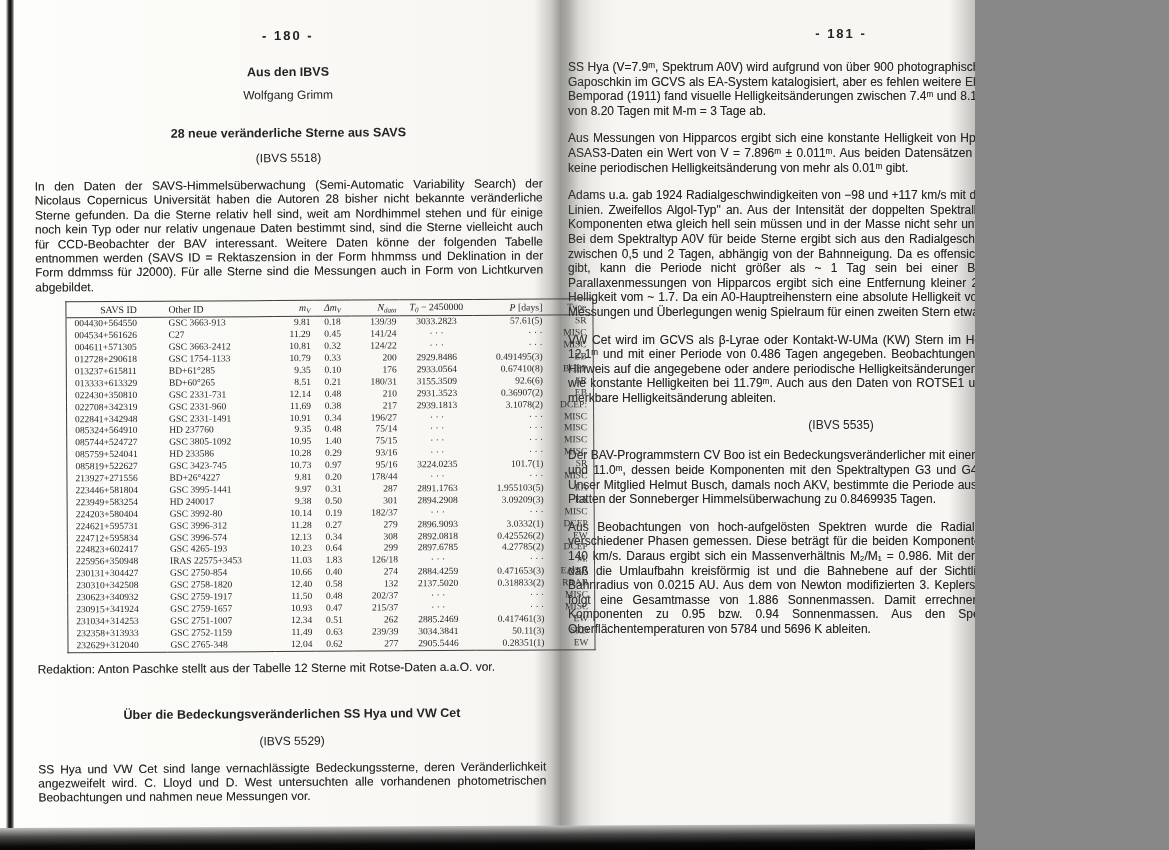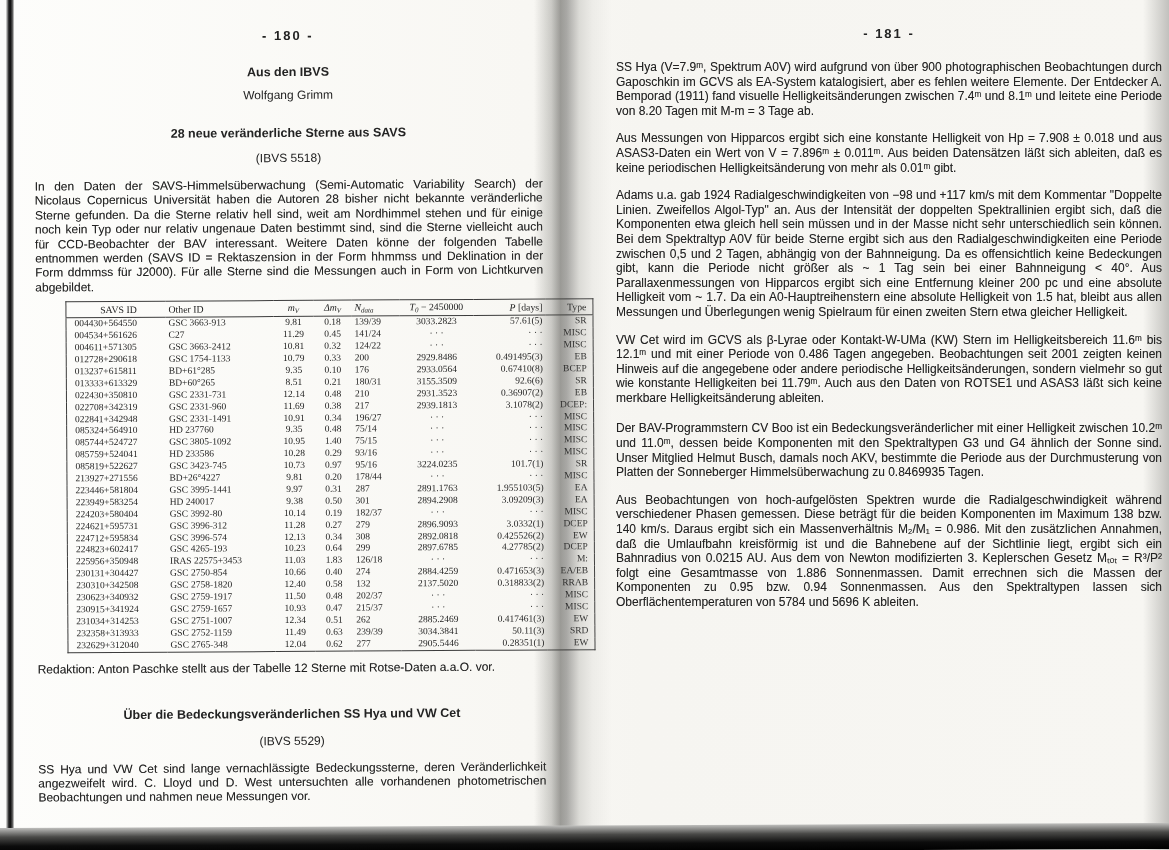--- a/index.html
+++ b/index.html
@@ -1,38 +1,38 @@
 <!DOCTYPE html>
 <html><head>
 <meta charset="utf-8">
 <style>
   html,body { margin:0; padding:0; background:#888; }
   .scan {
-    position:relative; width:1169px; height:850px; overflow:hidden;
+    position:relative; width:975px; height:850px; overflow:hidden;
     background: linear-gradient(to right, #fdfdfb 0%, #f8f7f3 45%, #f6f5f1 55%, #f7f6f2 100%);
     font-family: "Liberation Sans", sans-serif; color:#232323;
   }
   
   .edge-left { position:absolute; left:6px; top:0; width:8px; height:832px;
     background: linear-gradient(to right, #e8e8e6, #242424 35%, #111 55%, #555 80%, #dcdcda); }
   .edge-bottom { position:absolute; left:0; bottom:-4px; width:102%; height:26px;
     transform: rotate(-0.25deg); transform-origin: left bottom;
     background: linear-gradient(to bottom, #bfbfbd 0%, #4a4a48 35%, #0c0c0c 70%, #000); }
   .gutter { position:absolute; left:534px; top:0; width:78px; height:100%;
     background: linear-gradient(to right,
       rgba(110,110,105,0) 0%, rgba(100,100,95,0.30) 22%, rgba(70,70,66,0.52) 34%,
       rgba(60,60,58,0.42) 42%, rgba(120,120,115,0.22) 58%, rgba(150,150,145,0.10) 75%,
       rgba(150,150,145,0) 100%); }
   .edge-right { position:absolute; right:0; top:0; width:26px; height:100%;
     background: linear-gradient(to right, rgba(0,0,0,0) 0%, rgba(40,40,38,0.14) 55%, rgba(40,40,38,0.26) 100%); }
 
   
   .page { position:absolute; top:0; }
   .page-left  { left:36px;  width:508px; transform: rotate(-0.35deg); }
-  .page-right { left:616px; width:546px; }
+  .page-right { left:568px; width:546px; }
 
   .pageno { text-align:center; font-weight:bold; font-size:13px; letter-spacing:2px; margin-top:28px; }
   .page-right .pageno { margin-top:26px; }
 
   .kicker  { text-align:center; font-weight:bold; font-size:12.5px; margin-top:22px; }
   .author  { text-align:center; font-size:12px; margin-top:9px; }
   .title   { text-align:center; font-weight:bold; font-size:12.5px; margin-top:24px; }
   .subtitle{ text-align:center; font-size:12px; margin-top:11px; }
 
   .body-text { font-size:12px; line-height:14.4px; text-align:justify; margin-top:13px;
@@ -41,23 +41,23 @@
 
   
   .startable { margin:7px 0 0 30px; width:470px; border-collapse:collapse; table-layout:fixed;
     font-family:"Liberation Serif", serif; font-size:9.5px; color:#1d1d1d;
     border:1px solid #3c3c3c; }
   .startable th { font-weight:normal; font-size:9.8px; border-bottom:1px solid #3c3c3c; padding:1px 3px; }
   .startable td { padding:0 3px; line-height:11.9px; white-space:nowrap; }
   .startable .c0 { width:88px;  text-align:left; padding-left:8px; }
   .startable th.c0 { text-align:center; }
   .startable .c1 { width:102px; text-align:left; }
-  .startable .c2 { width:34px;  text-align:center;margin-top:16px; }
+  .startable .c2 { width:34px;  text-align:right;margin-top:16px; }
   .startable .c3 { width:32px;  text-align:center; }
-  .startable .c4 { width:42px;  text-align:left; }
+  .startable .c4 { width:42px;  text-align:right; }
   .startable .c5 { width:68px;  text-align:center; }
   .startable .c6 { width:66px;  text-align:right; }
   .startable .c7 { width:38px;  text-align:right; padding-right:6px; }
   .math .h-main { font-style:italic; }
   .h-sub { font-size:7px; vertical-align:-2px; font-style:italic; }
   .h-rest { font-style:normal; }
 
   .redaktion { font-size:12px; margin-top:9px; text-align:left;
     text-shadow: 0 0 0.5px rgba(30,30,30,0.35); }
 
@@ -381,20 +381,21 @@
     <div class="body-text">SS Hya und VW Cet sind lange vernachlässigte Bedeckungssterne, deren Veränderlichkeit angezweifelt wird. C. Lloyd und D. West untersuchten alle vorhandenen photometrischen Beobachtungen und nahmen neue Messungen vor.</div>
   </div>
 
   <div class="page page-right">
     <div class="pageno">-  181  -</div>
     <div class="body-text" style="margin-top:19px;">SS Hya (V=7.9ᵐ, Spektrum A0V) wird aufgrund von über 900 photographischen Beobachtungen durch Gaposchkin im GCVS als EA-System katalogisiert, aber es fehlen weitere Elemente. Der Entdecker A. Bemporad (1911) fand visuelle Helligkeitsänderungen zwischen 7.4ᵐ und 8.1ᵐ und leitete eine Periode von 8.20 Tagen mit M-m = 3 Tage ab.</div>
     <div class="body-text">Aus Messungen von Hipparcos ergibt sich eine konstante Helligkeit von Hp = 7.908 ± 0.018 und aus ASAS3-Daten ein Wert von V = 7.896ᵐ ± 0.011ᵐ. Aus beiden Datensätzen läßt sich ableiten, daß es keine periodischen Helligkeitsänderung von mehr als 0.01ᵐ gibt.</div>
     <div class="body-text">Adams u.a. gab 1924 Radialgeschwindigkeiten von −98 und +117 km/s mit dem Kommentar "Doppelte Linien. Zweifellos Algol-Typ" an. Aus der Intensität der doppelten Spektrallinien ergibt sich, daß die Komponenten etwa gleich hell sein müssen und in der Masse nicht sehr unterschiedlich sein können. Bei dem Spektraltyp A0V für beide Sterne ergibt sich aus den Radialgeschwindigkeiten eine Periode zwischen 0,5 und 2 Tagen, abhängig von der Bahnneigung. Da es offensichtlich keine Bedeckungen gibt, kann die Periode nicht größer als ~ 1 Tag sein bei einer Bahnneigung &lt; 40°. Aus Parallaxenmessungen von Hipparcos ergibt sich eine Entfernung kleiner 200 pc und eine absolute Helligkeit vom ~ 1.7. Da ein A0-Hauptreihenstern eine absolute Helligkeit von 1.5 hat, bleibt aus allen Messungen und Überlegungen wenig Spielraum für einen zweiten Stern etwa gleicher Helligkeit.</div>
     <div class="body-text">VW Cet wird im GCVS als β-Lyrae oder Kontakt-W-UMa (KW) Stern im Helligkeitsbereich 11.6ᵐ bis 12.1ᵐ und mit einer Periode von 0.486 Tagen angegeben. Beobachtungen seit 2001 zeigten keinen Hinweis auf die angegebene oder andere periodische Helligkeitsänderungen, sondern vielmehr so gut wie konstante Helligkeiten bei 11.79ᵐ. Auch aus den Daten von ROTSE1 und ASAS3 läßt sich keine merkbare Helligkeitsänderung ableiten.</div>
 
+    <div class="sec-sub">(IBVS 5535)</div>
     <div class="body-text" style="margin-top:16px;">Der BAV-Programmstern CV Boo ist ein Bedeckungsveränderlicher mit einer Helligkeit zwischen 10.2ᵐ und 11.0ᵐ, dessen beide Komponenten mit den Spektraltypen G3 und G4 ähnlich der Sonne sind. Unser Mitglied Helmut Busch, damals noch AKV, bestimmte die Periode aus der Durchmusterung von Platten der Sonneberger Himmelsüberwachung zu 0.8469935 Tagen.</div>
     <div class="body-text">Aus Beobachtungen von hoch-aufgelösten Spektren wurde die Radialgeschwindigkeit während verschiedener Phasen gemessen. Diese beträgt für die beiden Komponenten im Maximum 138 bzw. 140 km/s. Daraus ergibt sich ein Massenverhältnis M₂/M₁ = 0.986. Mit den zusätzlichen Annahmen, daß die Umlaufbahn kreisförmig ist und die Bahnebene auf der Sichtlinie liegt, ergibt sich ein Bahnradius von 0.0215 AU. Aus dem von Newton modifizierten 3. Keplerschen Gesetz Mₜₒₜ = R³/P² folgt eine Gesamtmasse von 1.886 Sonnenmassen.  Damit errechnen sich die Massen der Komponenten zu 0.95 bzw. 0.94 Sonnenmassen. Aus den Spektraltypen lassen sich Oberflächentemperaturen von 5784 und 5696 K ableiten.</div>
   </div>
 
   <div class="gutter"></div>
   <div class="edge-left"></div>
   <div class="edge-right"></div>
   <div class="edge-bottom"></div>
 </div>
 

